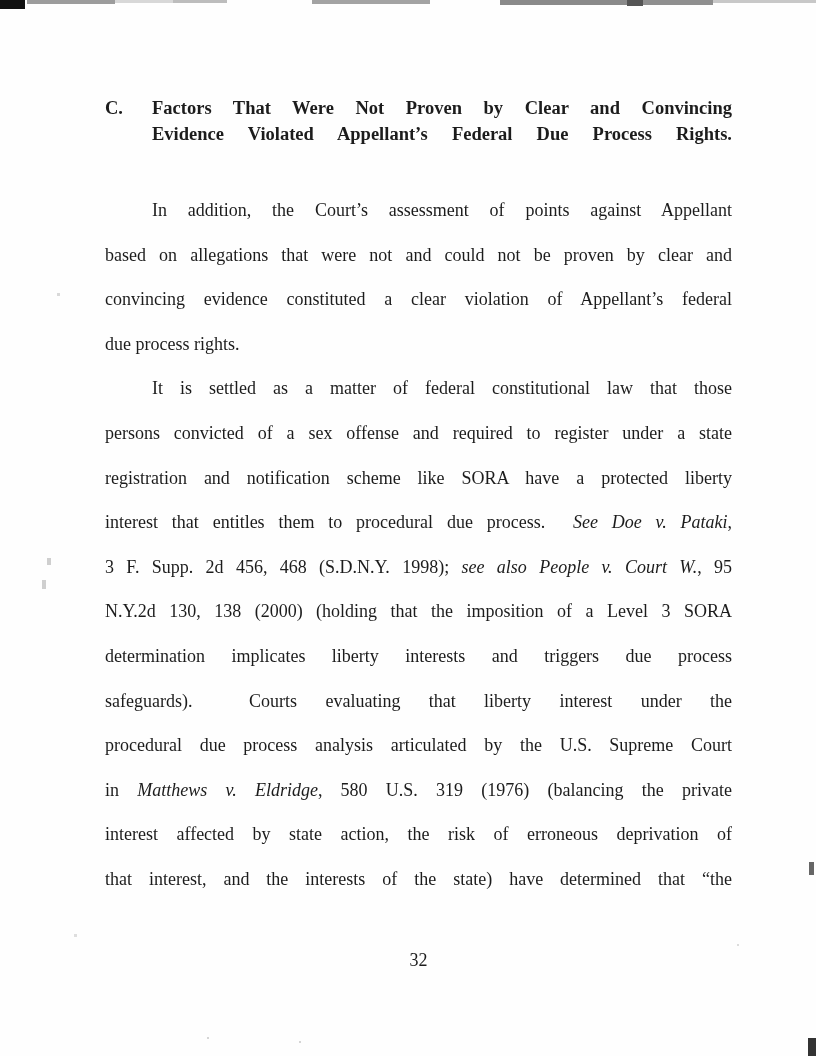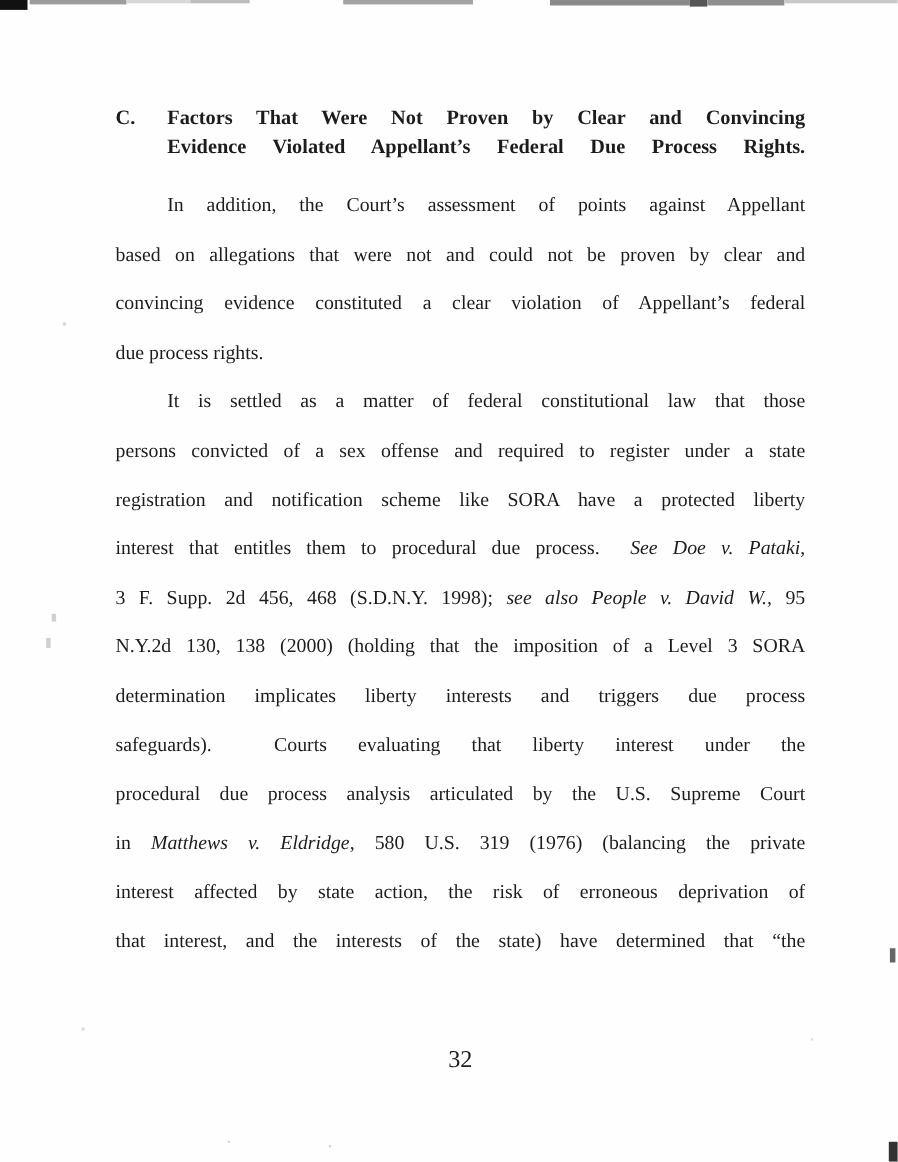--- a/index.html
+++ b/index.html
@@ -19,37 +19,37 @@
     left: 105px; top: 95px; width: 627px;
     padding-left: 47px; box-sizing: border-box;
     font-weight: bold; font-size: 18.5px; line-height: 26px;
   }
   .heading-label { position: absolute; left: 0; top: 0; font-weight: bold; }
   .hline { text-align: justify; text-align-last: justify; }
 
   
   .body-text {
     position: absolute;
-    left: 105px; top: 164px; width: 627px;
+    left: 105px; top: 188px; width: 627px;
     font-size: 18px;
   }
   .line {
     height: 44.6px; line-height: 44.6px;
     text-align: justify; text-align-last: justify;
     overflow: visible; white-space: normal;
   }
   .line.first { text-indent: 47px; }
   .line.last { text-align-last: left; }
   .line i { }
 
   
   .footer {
     position: absolute;
     left: 105px; top: 950px; width: 627px;
-    text-align: center; font-size: 22px;
+    text-align: center; font-size: 18px;
   }
 
   
   .art { position: absolute; pointer-events: none; }
   .a-blackbox   { left: 0;   top: 0;    width: 25px;  height: 9px;  background: #111; }
   .a-top1      { left: 27px;  top: 0; width: 88px;  height: 4px; background: #9c9c9c; }
   .a-top2      { left: 115px; top: 0; width: 58px;  height: 3px; background: #d8d8d8; }
   .a-top3      { left: 173px; top: 0; width: 54px;  height: 3px; background: #bdbdbd; }
   .a-top4      { left: 312px; top: 0; width: 118px; height: 4px; background: #a3a3a3; }
   .a-top5      { left: 500px; top: 0; width: 127px; height: 5px; background: #8a8a8a; }
@@ -81,21 +81,21 @@
 
   <div class="body-text">
       <div class="line first"><span>In addition, the Court’s assessment of points against Appellant</span></div>
       <div class="line"><span>based on allegations that were not and could not be proven by clear and</span></div>
       <div class="line"><span>convincing evidence constituted a clear violation of Appellant’s federal</span></div>
       <div class="line last"><span>due process rights.</span></div>
       <div class="line first"><span>It is settled as a matter of federal constitutional law that those</span></div>
       <div class="line"><span>persons convicted of a sex offense and required to register under a state</span></div>
       <div class="line"><span>registration and notification scheme like SORA have a protected liberty</span></div>
       <div class="line"><span>interest that entitles them to procedural due process.&nbsp; </span><i>See Doe v. Pataki</i><span>,</span></div>
-      <div class="line"><span>3 F. Supp. 2d 456, 468 (S.D.N.Y. 1998); </span><i>see also People v. David W.</i><span>, 95</span></div>
+      <div class="line"><span>3 F. Supp. 2d 456, 468 (S.D.N.Y. 1998); </span><i>see also People v. Court W.</i><span>, 95</span></div>
       <div class="line"><span>N.Y.2d 130, 138 (2000) (holding that the imposition of a Level 3 SORA</span></div>
       <div class="line"><span>determination implicates liberty interests and triggers due process</span></div>
       <div class="line"><span>safeguards).&nbsp; Courts evaluating that liberty interest under the</span></div>
       <div class="line"><span>procedural due process analysis articulated by the U.S. Supreme Court</span></div>
       <div class="line"><span>in </span><i>Matthews v. Eldridge</i><span>, 580 U.S. 319 (1976) (balancing the private</span></div>
       <div class="line"><span>interest affected by state action, the risk of erroneous deprivation of</span></div>
       <div class="line"><span>that interest, and the interests of the state) have determined that “the</span></div>
     </div>
 
   <div class="footer">

